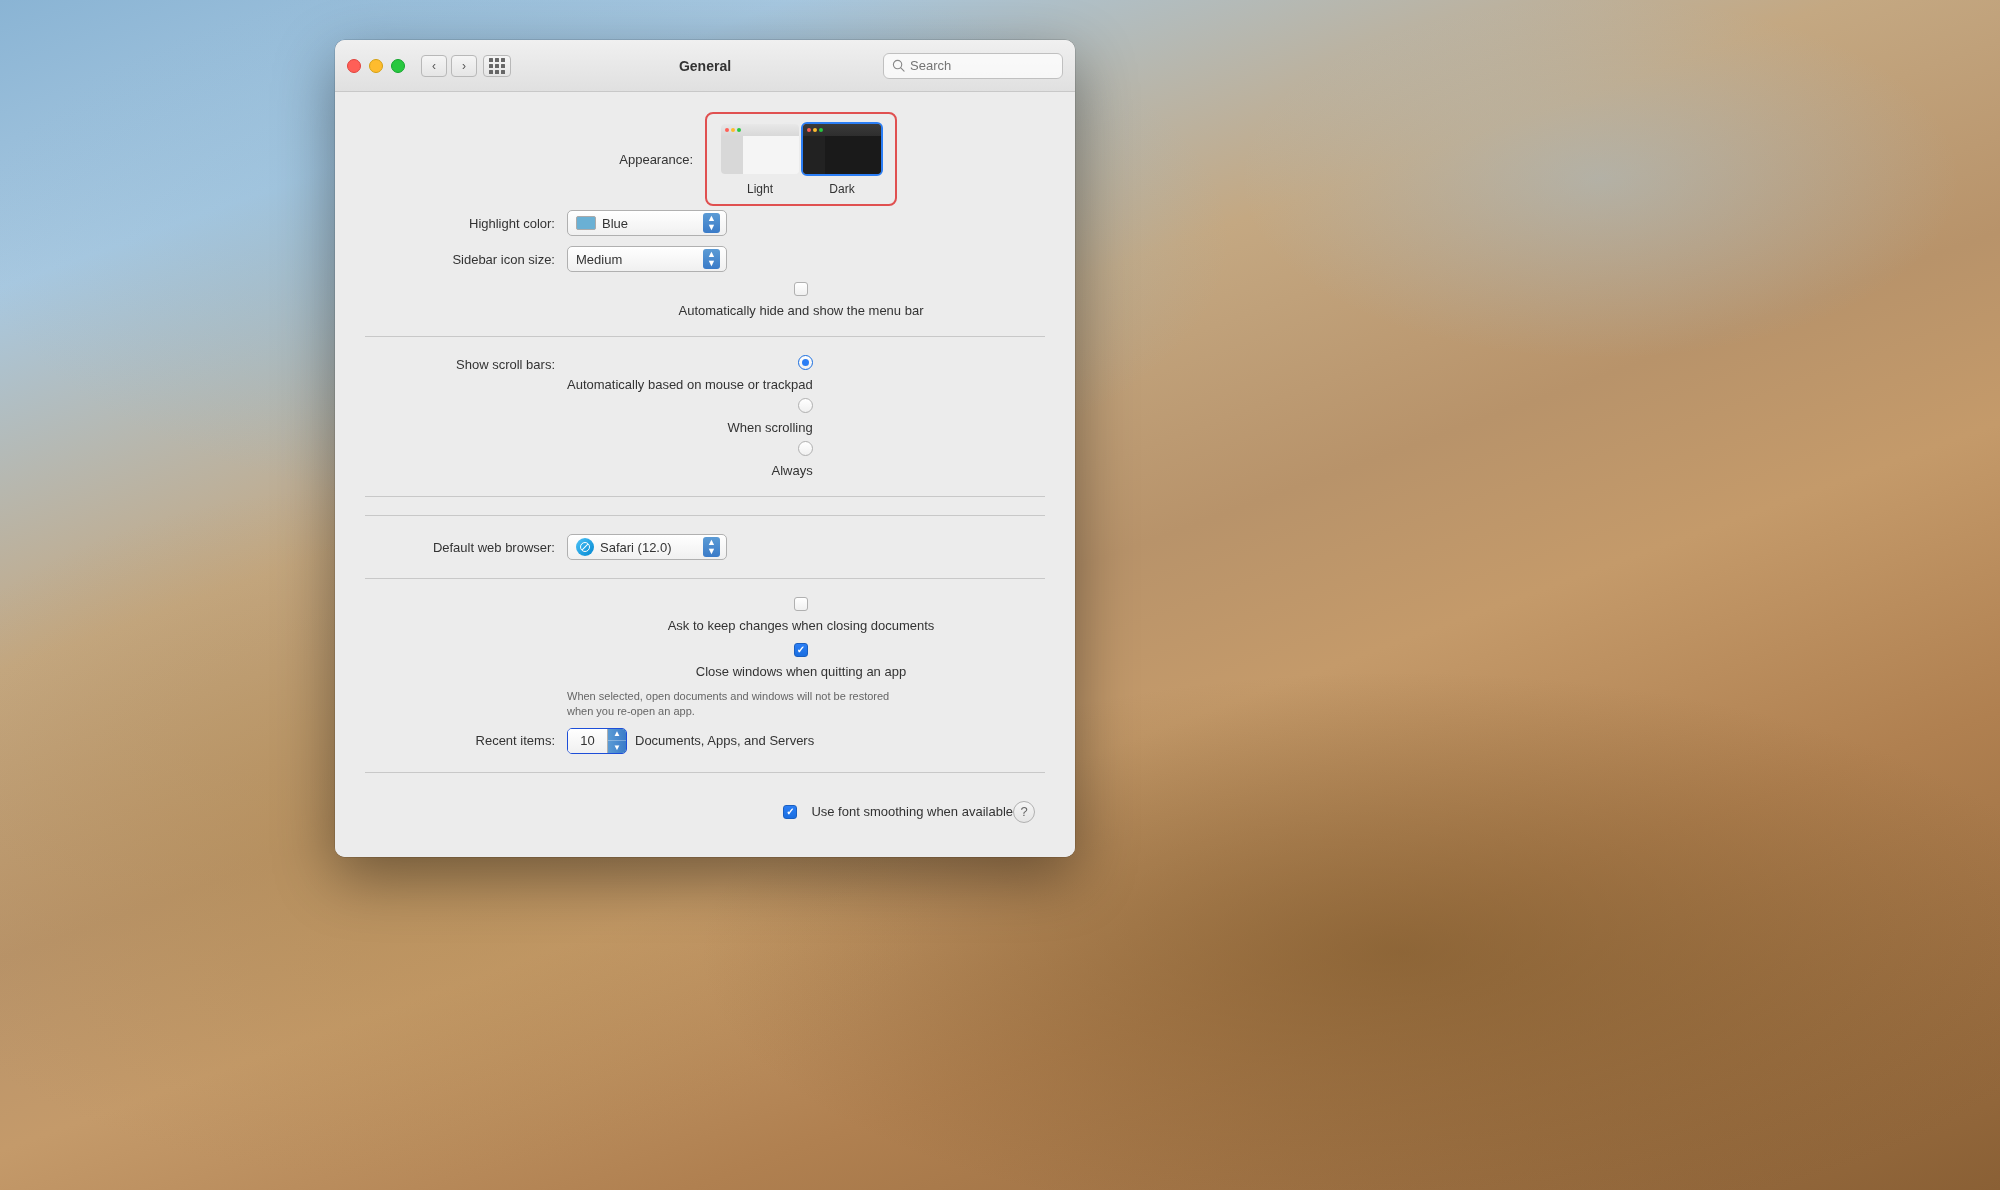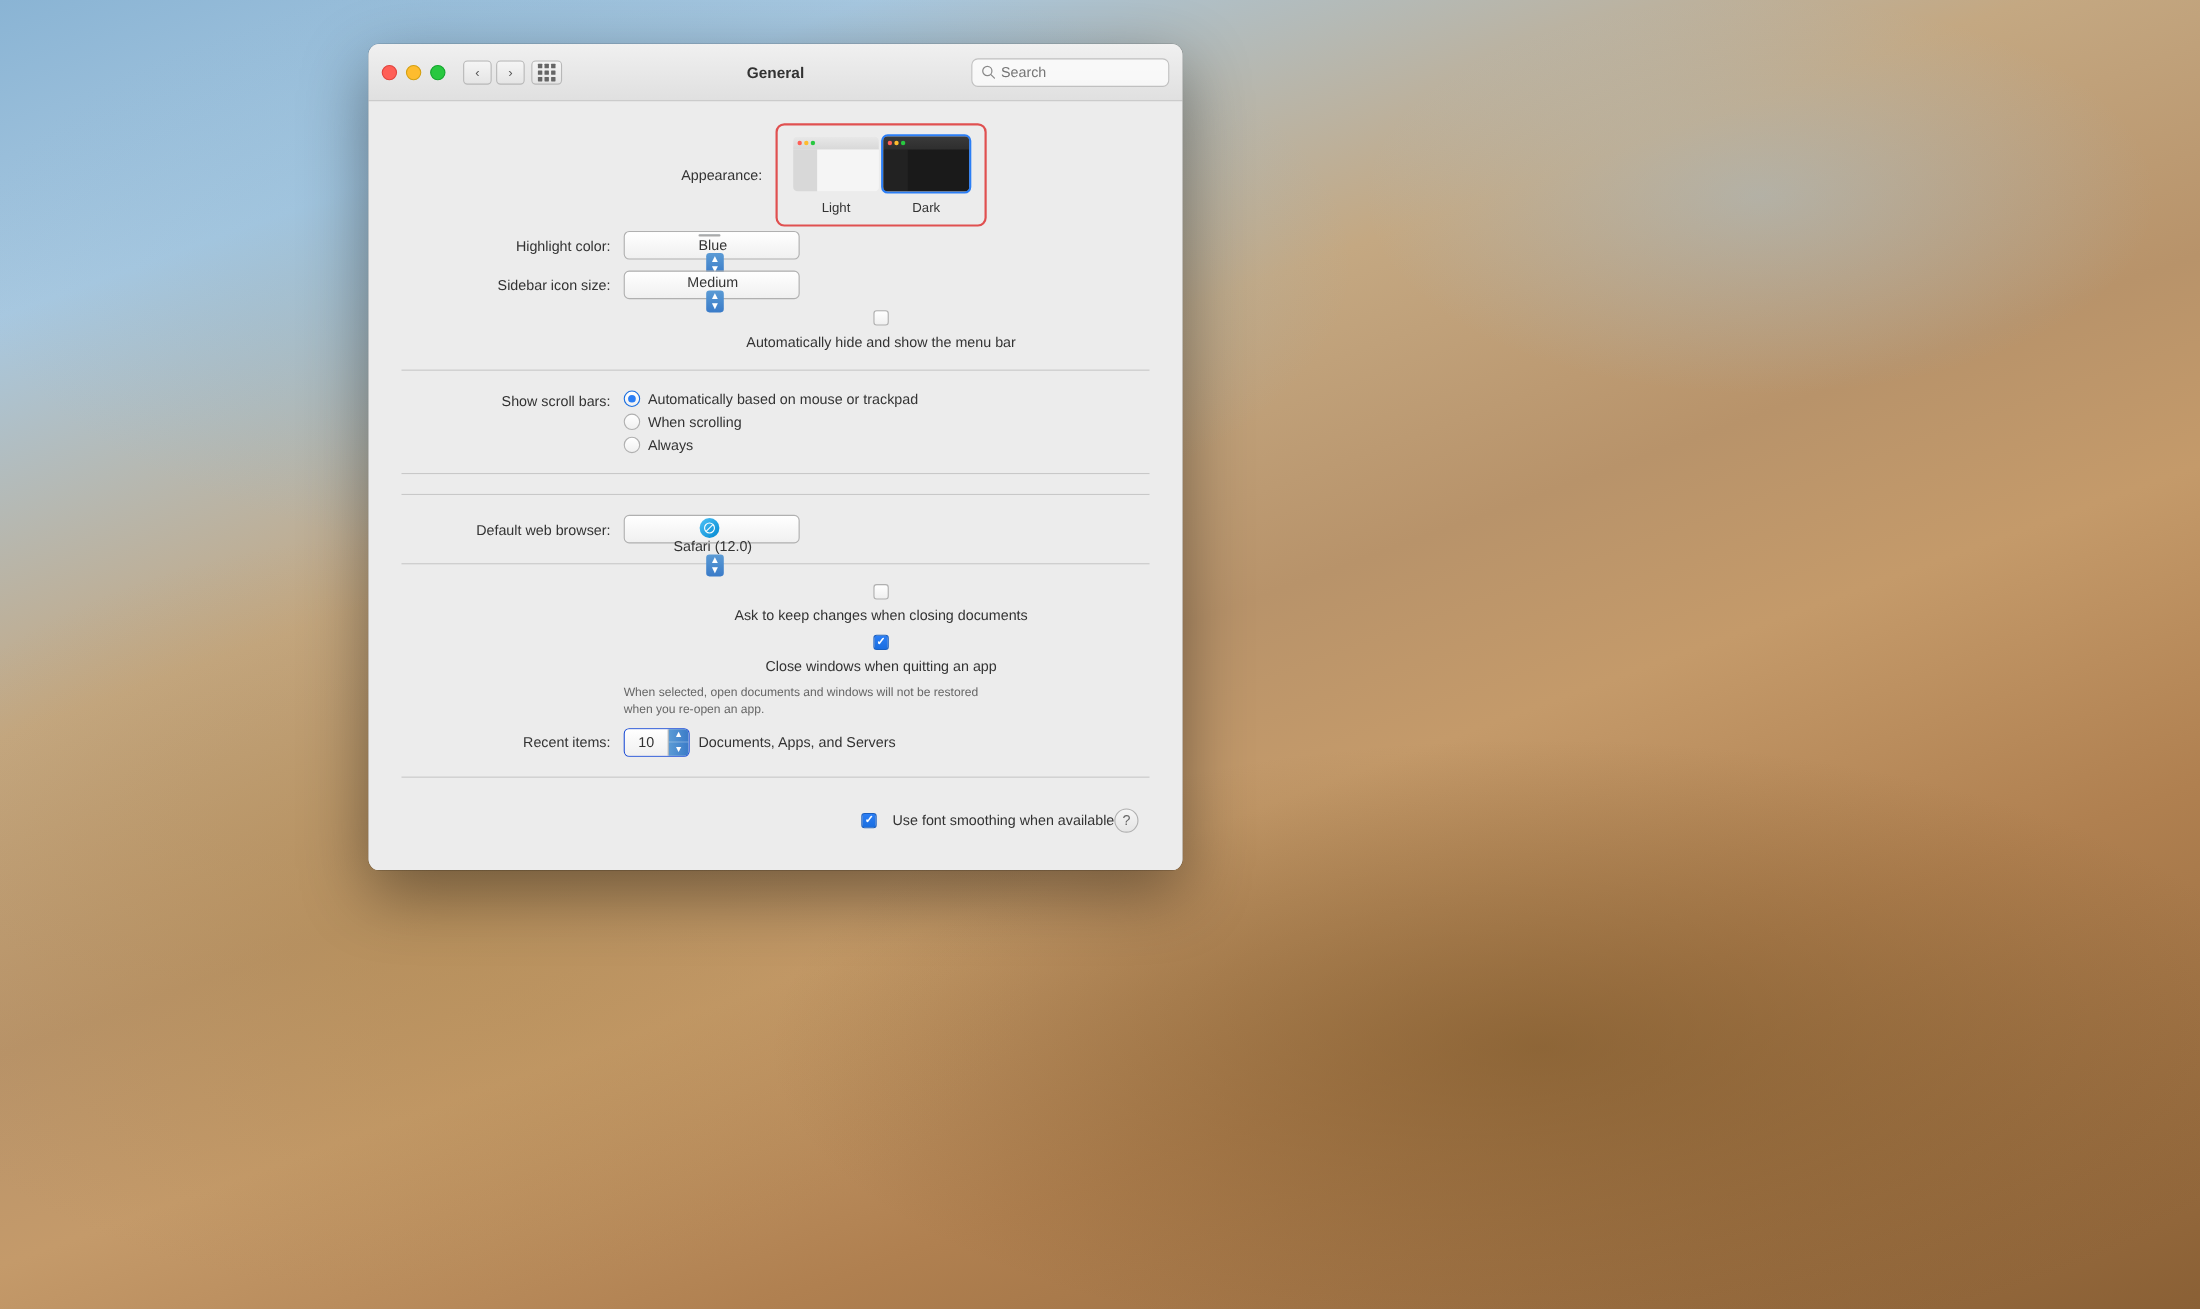--- a/index.html
+++ b/index.html
@@ -342,21 +342,20 @@
       display: flex;
       align-items: center;
       background: linear-gradient(to bottom, #fff, #f0f0f0);
       border: 1px solid #b0b0b0;
       border-radius: 5px;
       padding: 2px 6px 2px 8px;
       min-width: 160px;
       height: 26px;
       cursor: pointer;
       position: relative;
-      flex-direction: column;
     }
 
     .dropdown-text {
       font-size: 13px;
       color: #333;
       flex: 1;
     }
 
     .dropdown-arrows {
       display: flex;
@@ -428,20 +427,21 @@
     .radio-group {
       display: flex;
       flex-direction: column;
       gap: 6px;
     }
 
     .radio-row {
       display: flex;
       align-items: flex-end;
       gap: 7px;
+      flex-direction: column;
     }
 
     .radio {
       width: 15px;
       height: 15px;
       border-radius: 50%;
       border: 1px solid #b0b0b0;
       background: linear-gradient(to bottom, #fff, #f0f0f0);
       display: flex;
       align-items: center;

